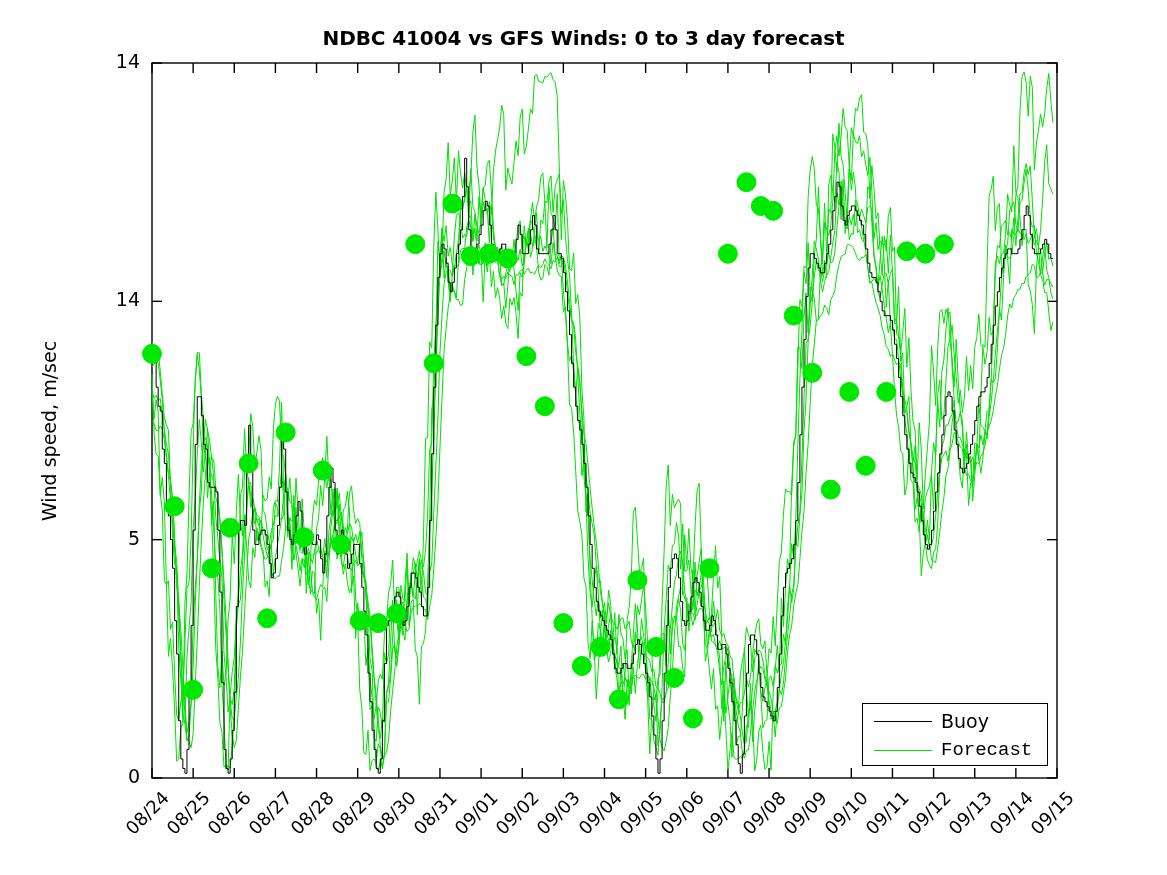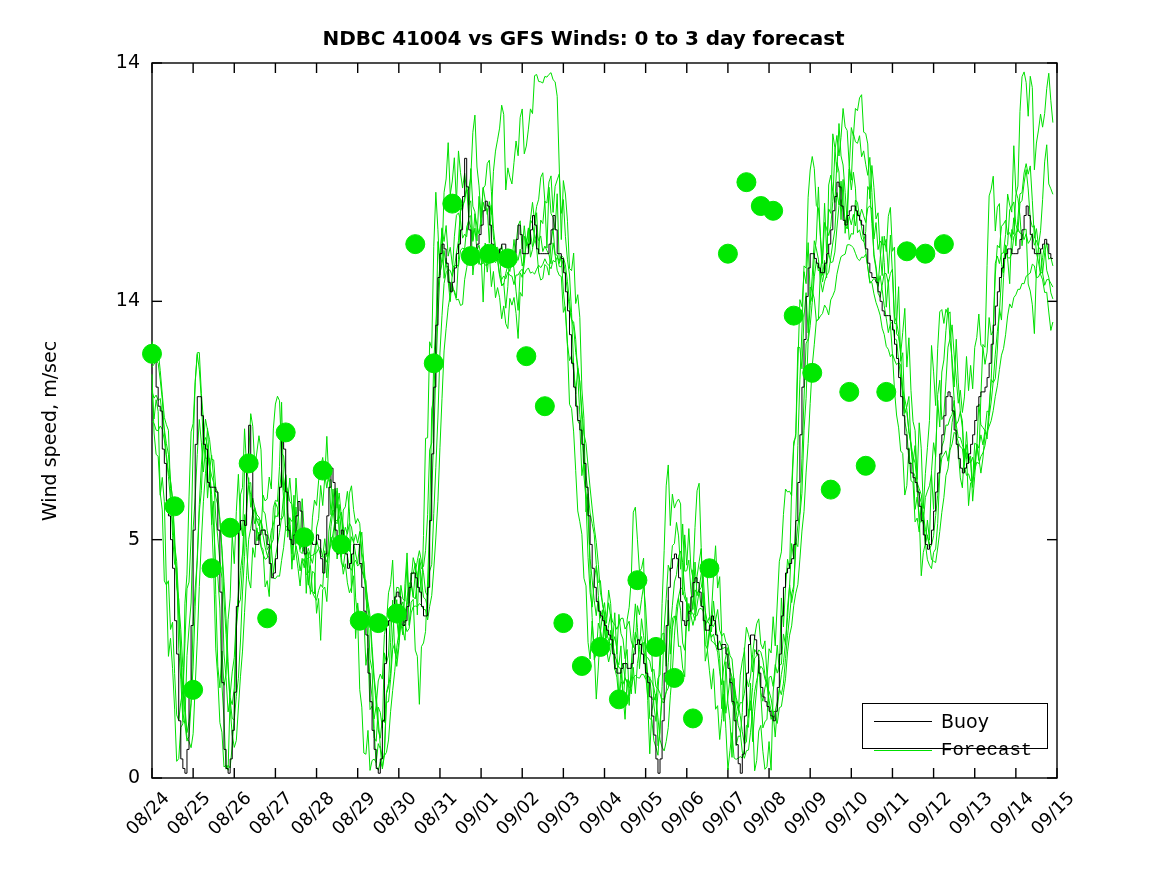--- a/index.html
+++ b/index.html
@@ -60,21 +60,21 @@
     white-space: nowrap;
     transform: rotate(-45deg);
     transform-origin: 100% 0%;
     text-align: right;
   }
   #legend-box {
     position: absolute;
     left: 862px;
     top: 703px;
     width: 186px;
-    height: 46px;
+    height: 63px;
     border: 1.3px solid #000000;
     background: #ffffff;
     box-sizing: border-box;
   }
   .legend-row {
     position: absolute;
     left: 0;
     width: 100%;
     height: 30px;
     display: flex;

